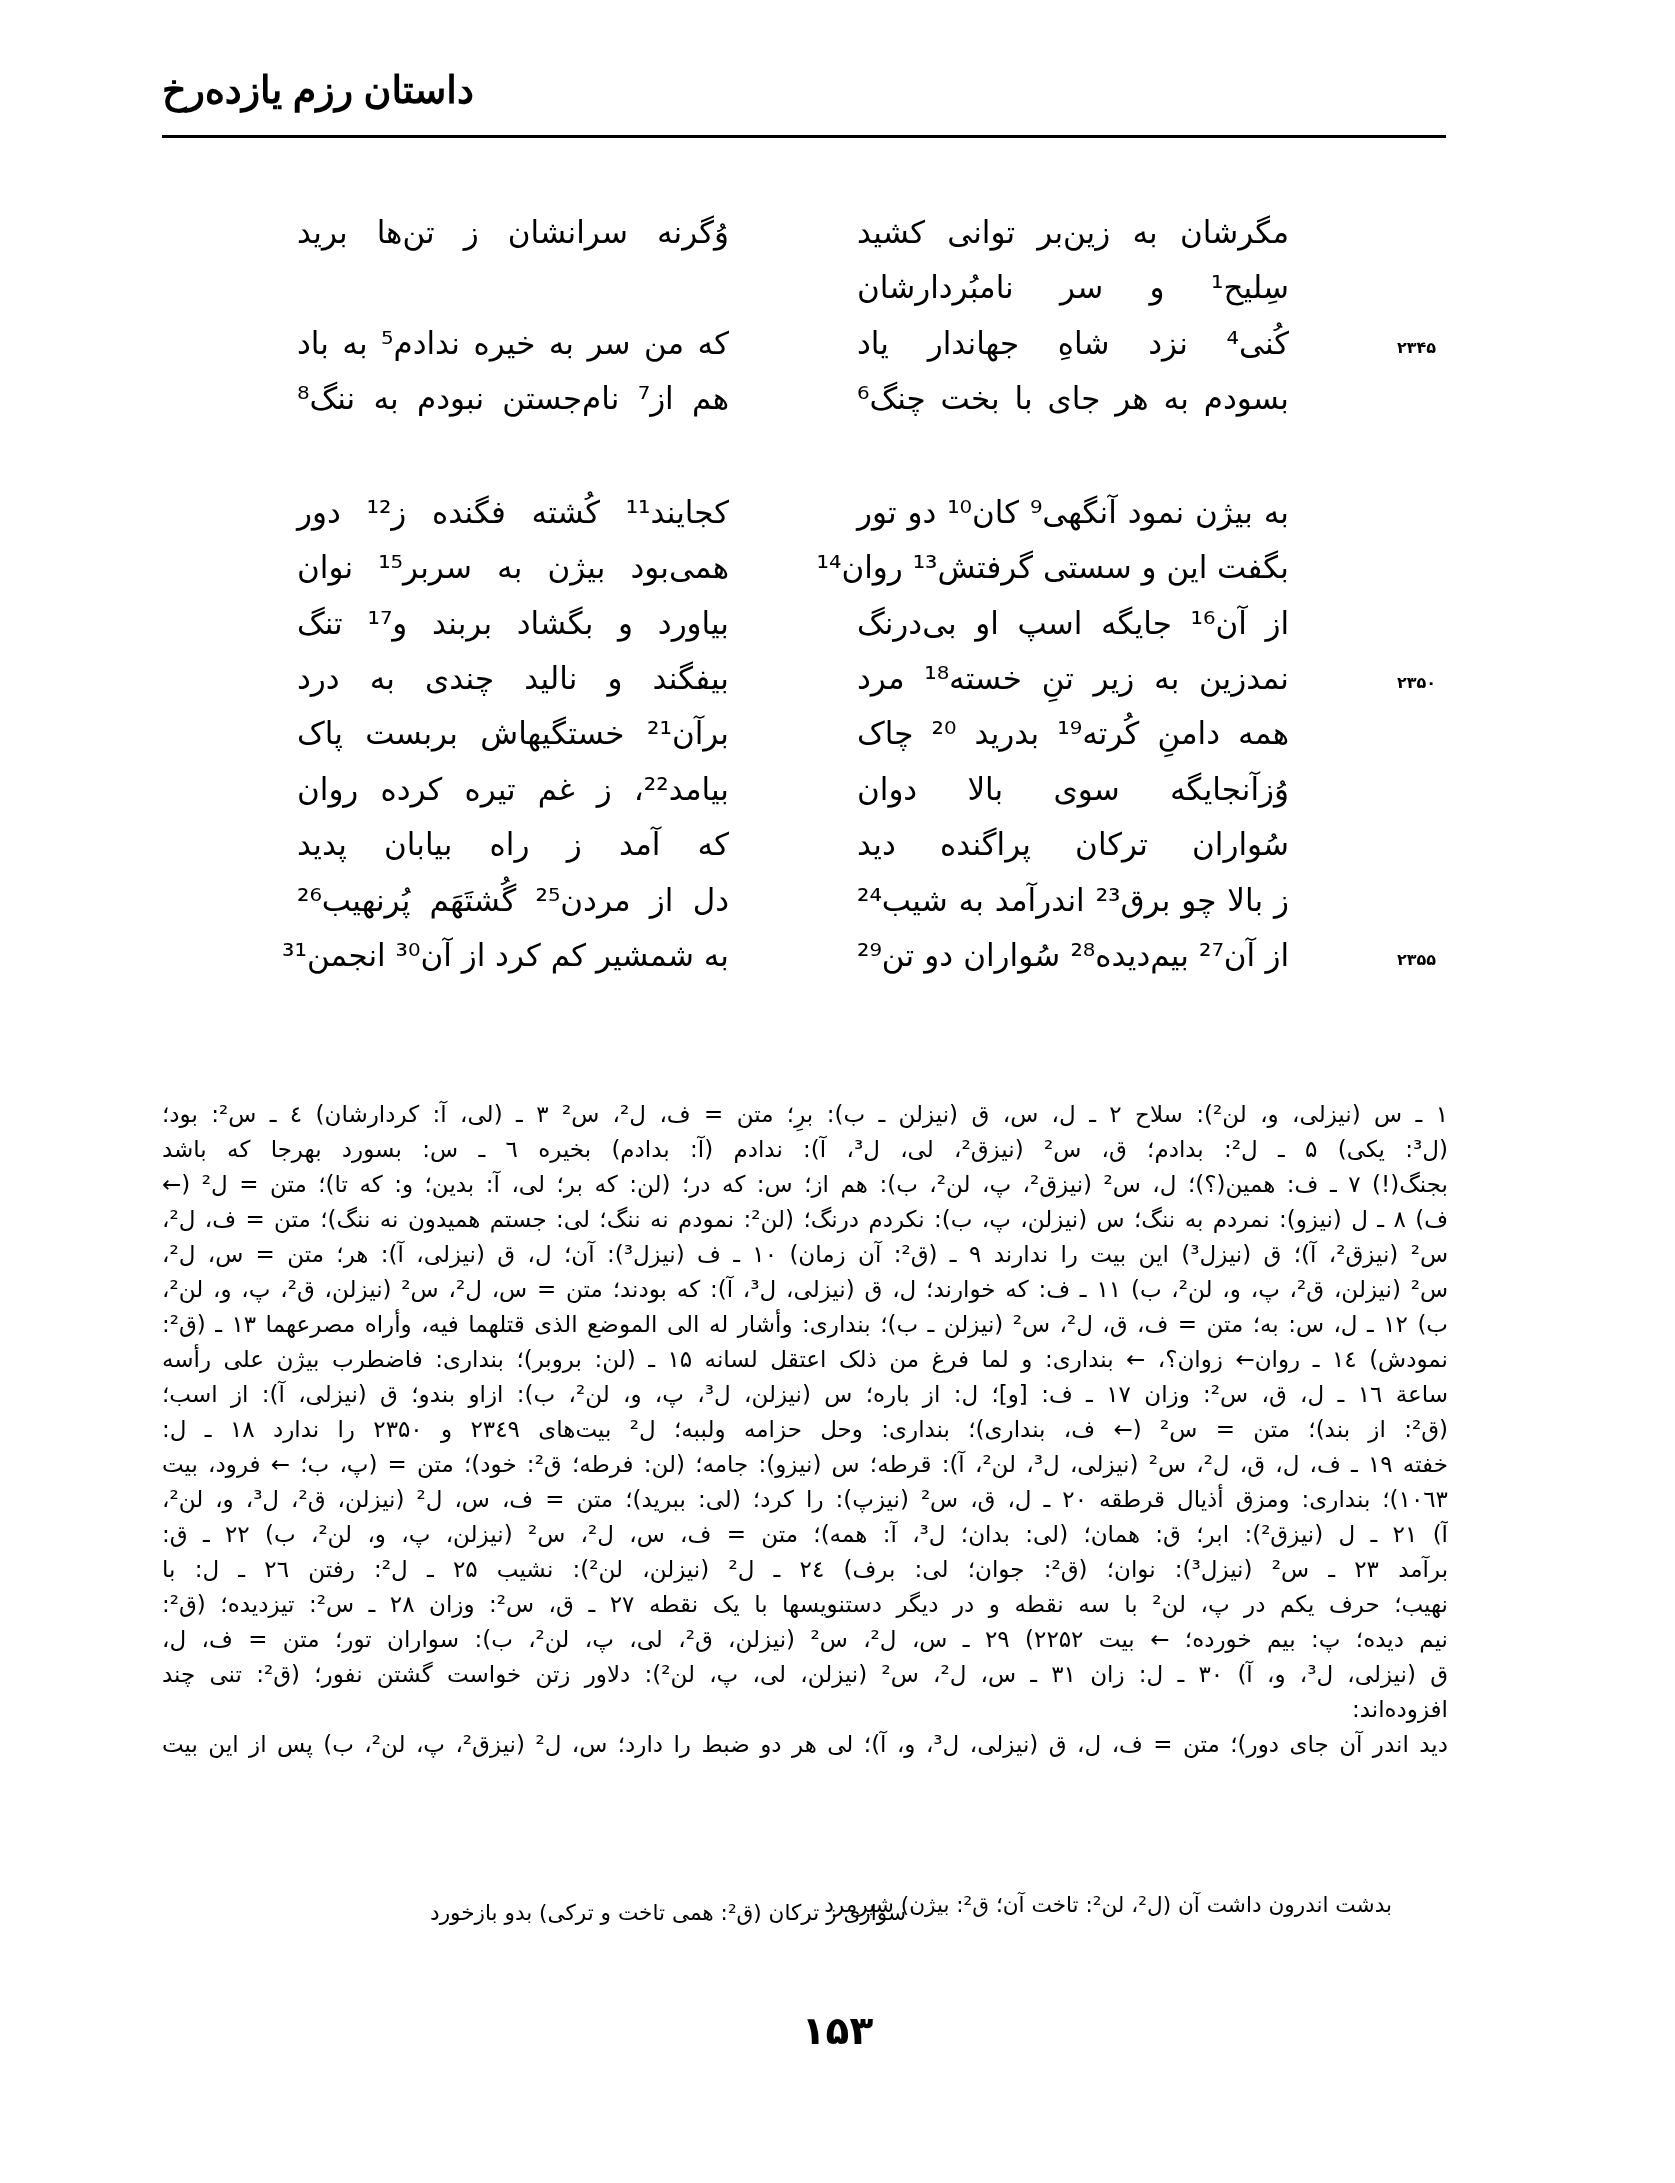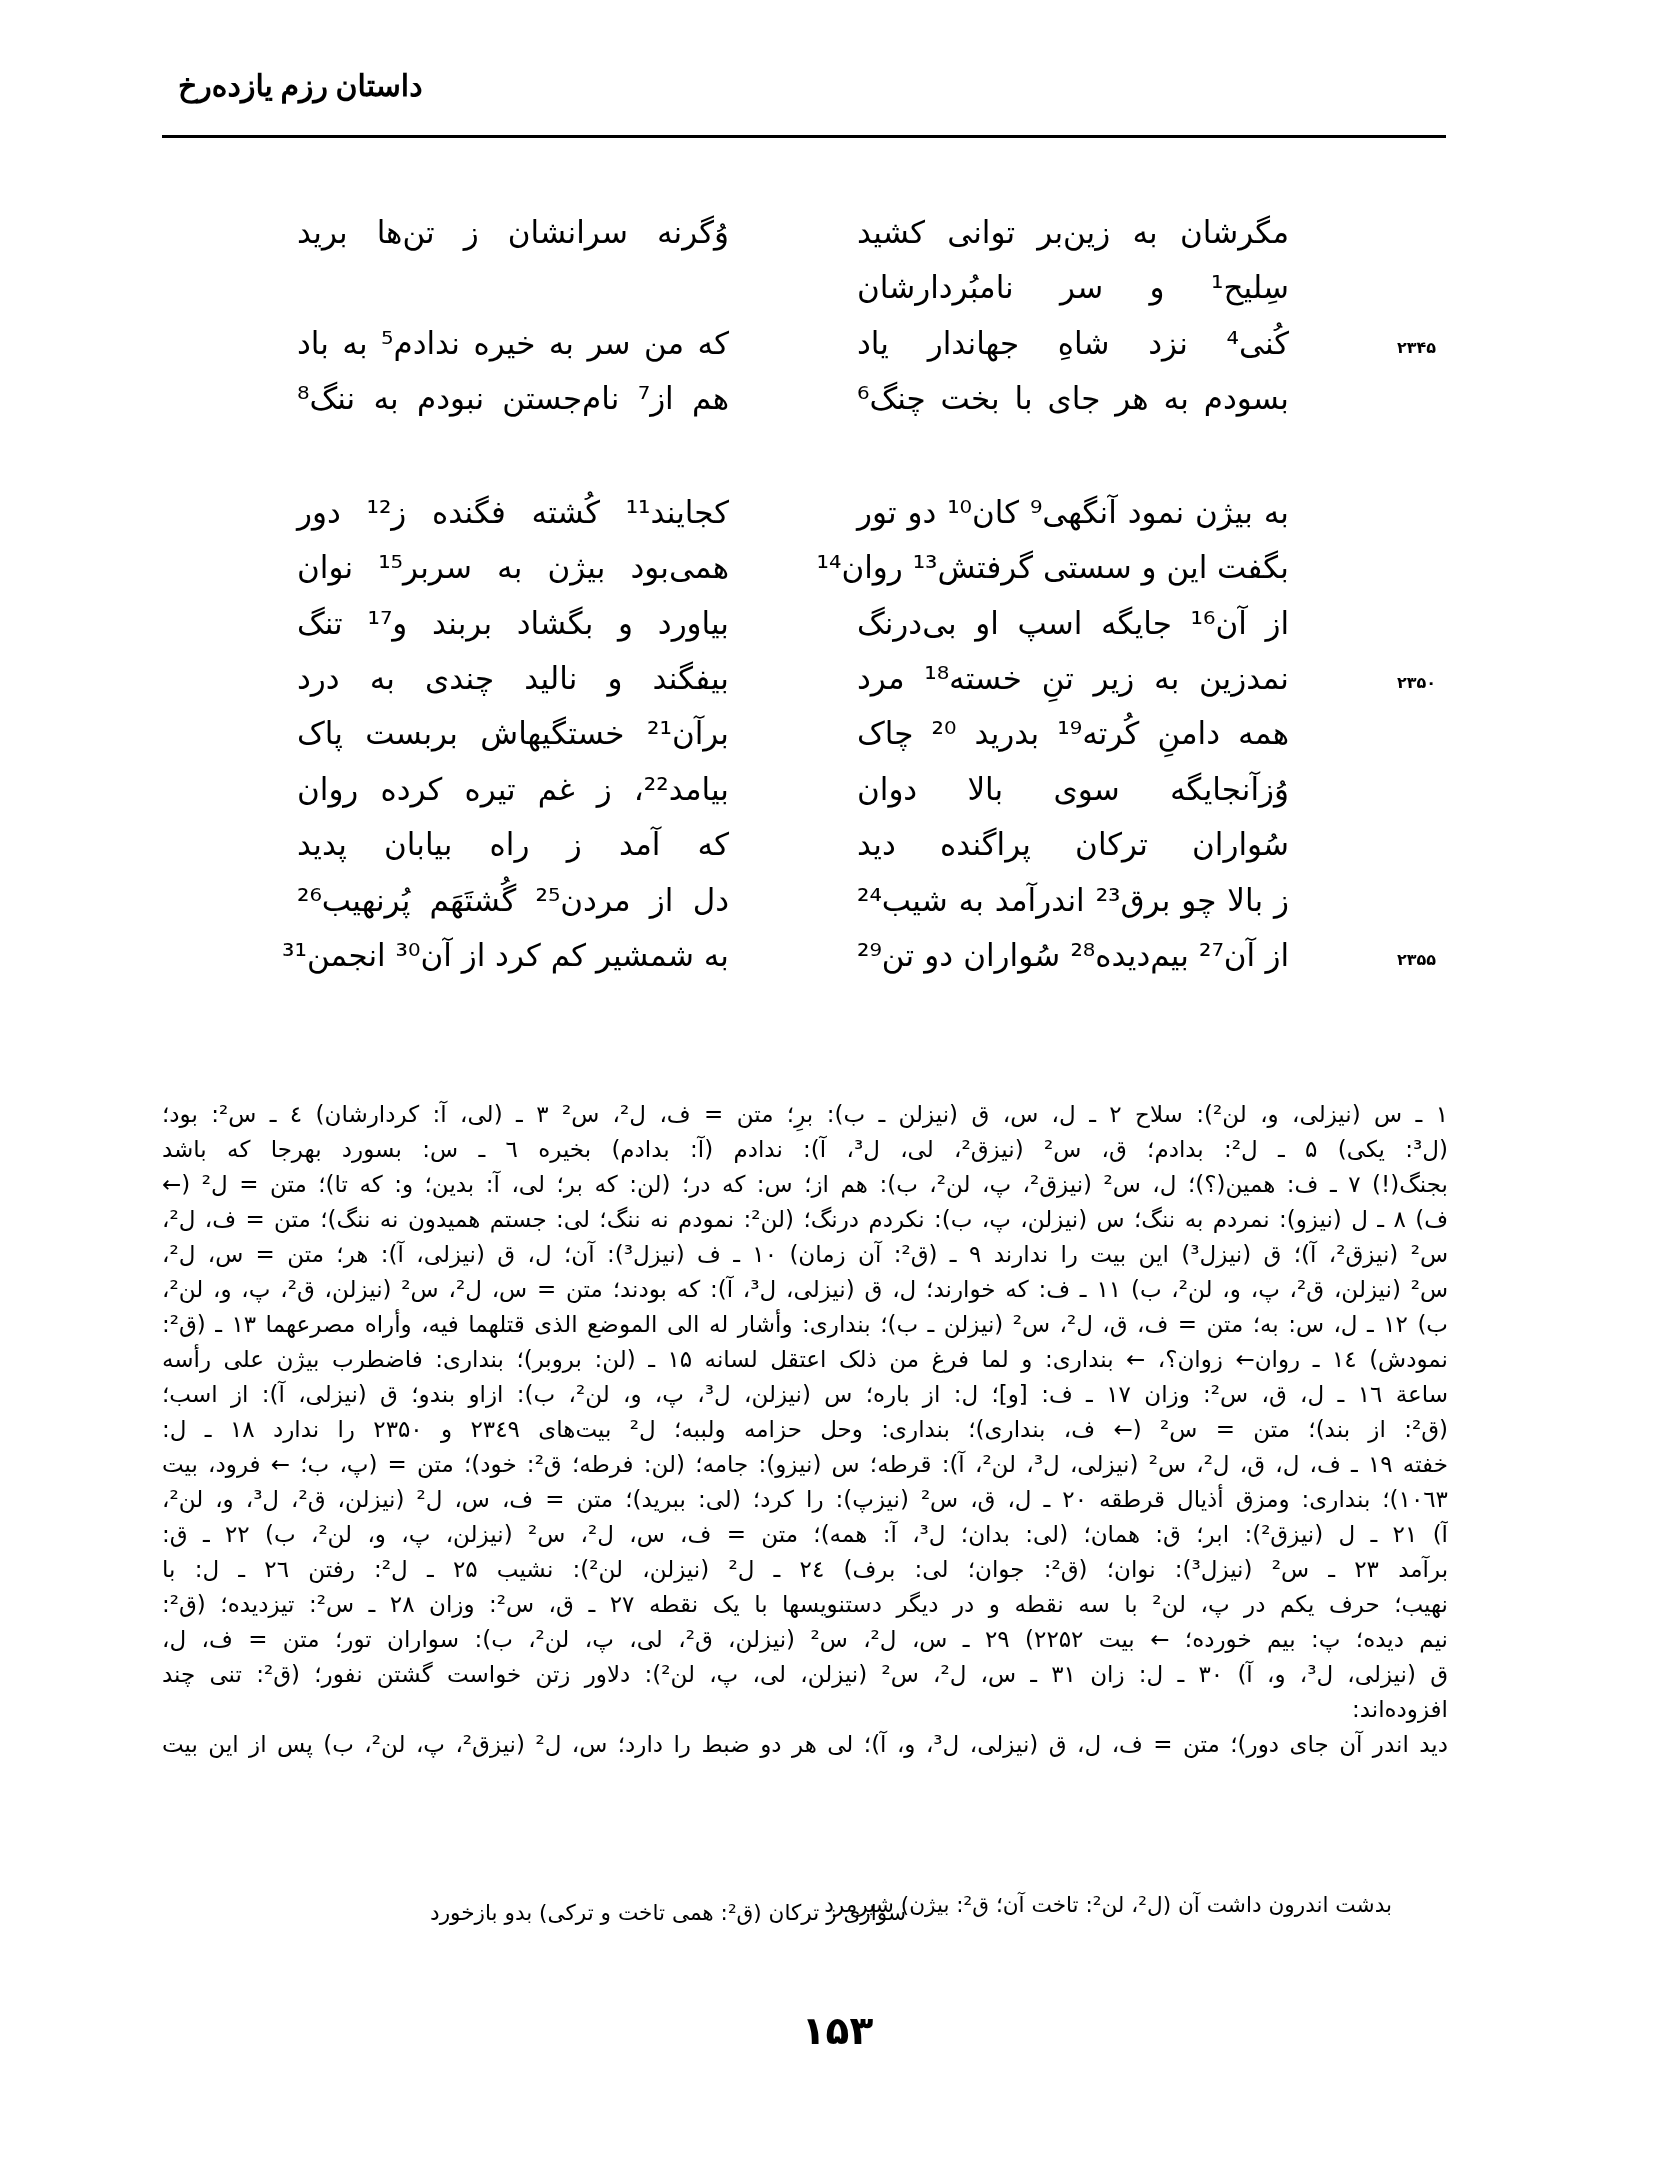--- a/index.html
+++ b/index.html
@@ -1,23 +1,23 @@
 <!DOCTYPE html>
 <html style="font-size:10.8px"><head>
   <meta charset="utf-8">
   <style>
     html, body { margin: 0; padding: 0; background: #ffffff; }
     body {
       width: 1676px; height: 2183px; position: relative; overflow: hidden;
       font-family: "DejaVu Serif", serif; color: #000;
     }
     .running-head {
-      position: absolute; left: 178px; top: 68px;
-      font-size: 30px; font-weight: bold; direction: rtl;
-      font-family: Liberation Serif, serif;
+      position: absolute; left: 162px; top: 68px;
+      font-size: 38px; font-weight: bold; direction: rtl;
+      font-family: Liberation Sans, sans-serif;
     }
     .head-rule {
       position: absolute; left: 162px; top: 135px; width: 1284px; height: 3.4px; background: #000;
     }
     .verse-block { position: absolute; left: 0; width: 1676px; }
     .verse-line {
       position: absolute; height: 58px; width: 1676px;
     }
     .hemistich {
       position: absolute; direction: rtl; font-size: 31px;

